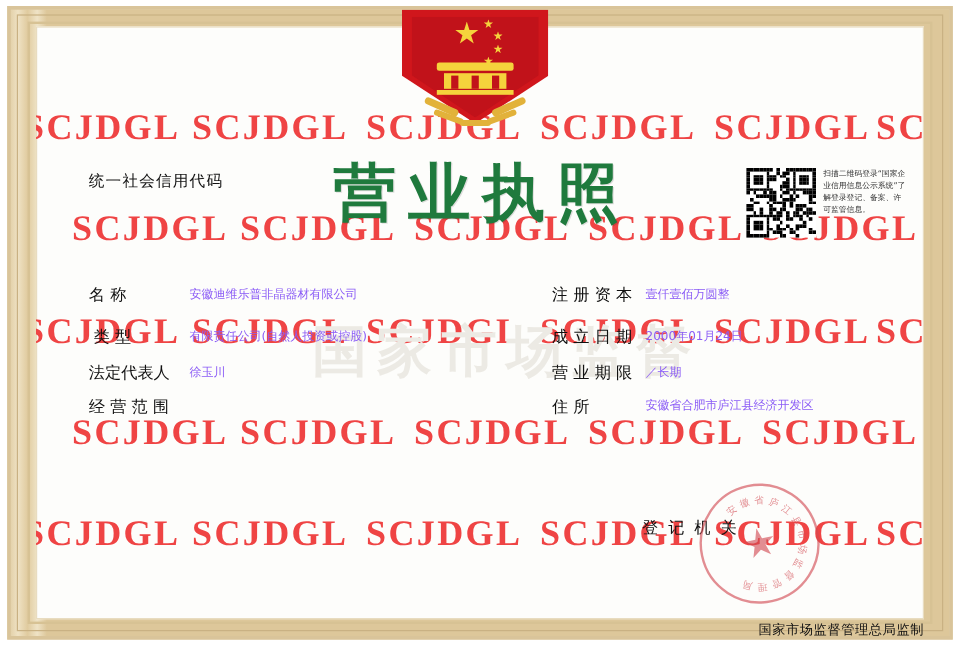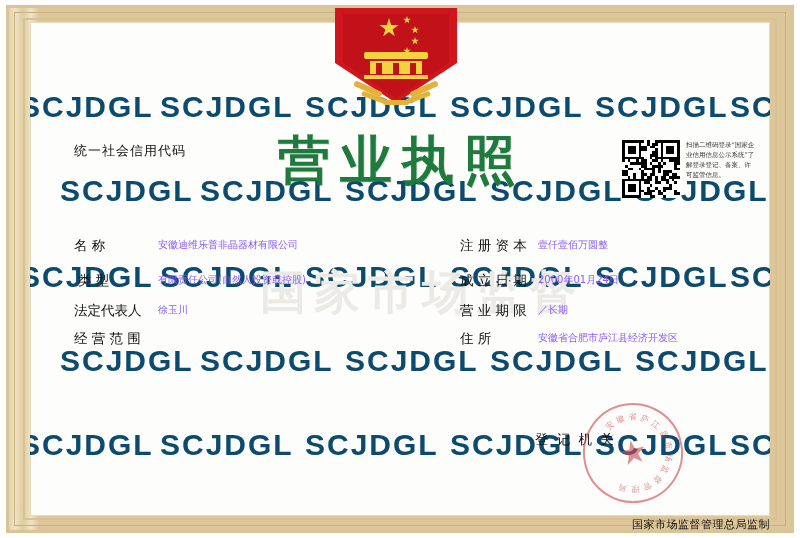--- a/index.html
+++ b/index.html
@@ -54,25 +54,25 @@
   
   .watermarks {
     position: absolute;
     left: 30px; top: 22px;
     width: 740px; height: 494px;
     overflow: hidden;
     pointer-events: none;
   }
   .wm {
     position: absolute;
-    color: #0c4a6e;
+    color: #ef4444;
     font-size: 30px;
     font-weight: bold;
     letter-spacing: 2px;
-    font-family: Liberation Sans, sans-serif;
+    font-family: Liberation Serif, serif;
     white-space: nowrap;
   }
   .wm-big {
     position: absolute;
     color: #eceae4;
     font-size: 46px;
     font-weight: bold;
     letter-spacing: 8px;
     white-space: nowrap;
   }

